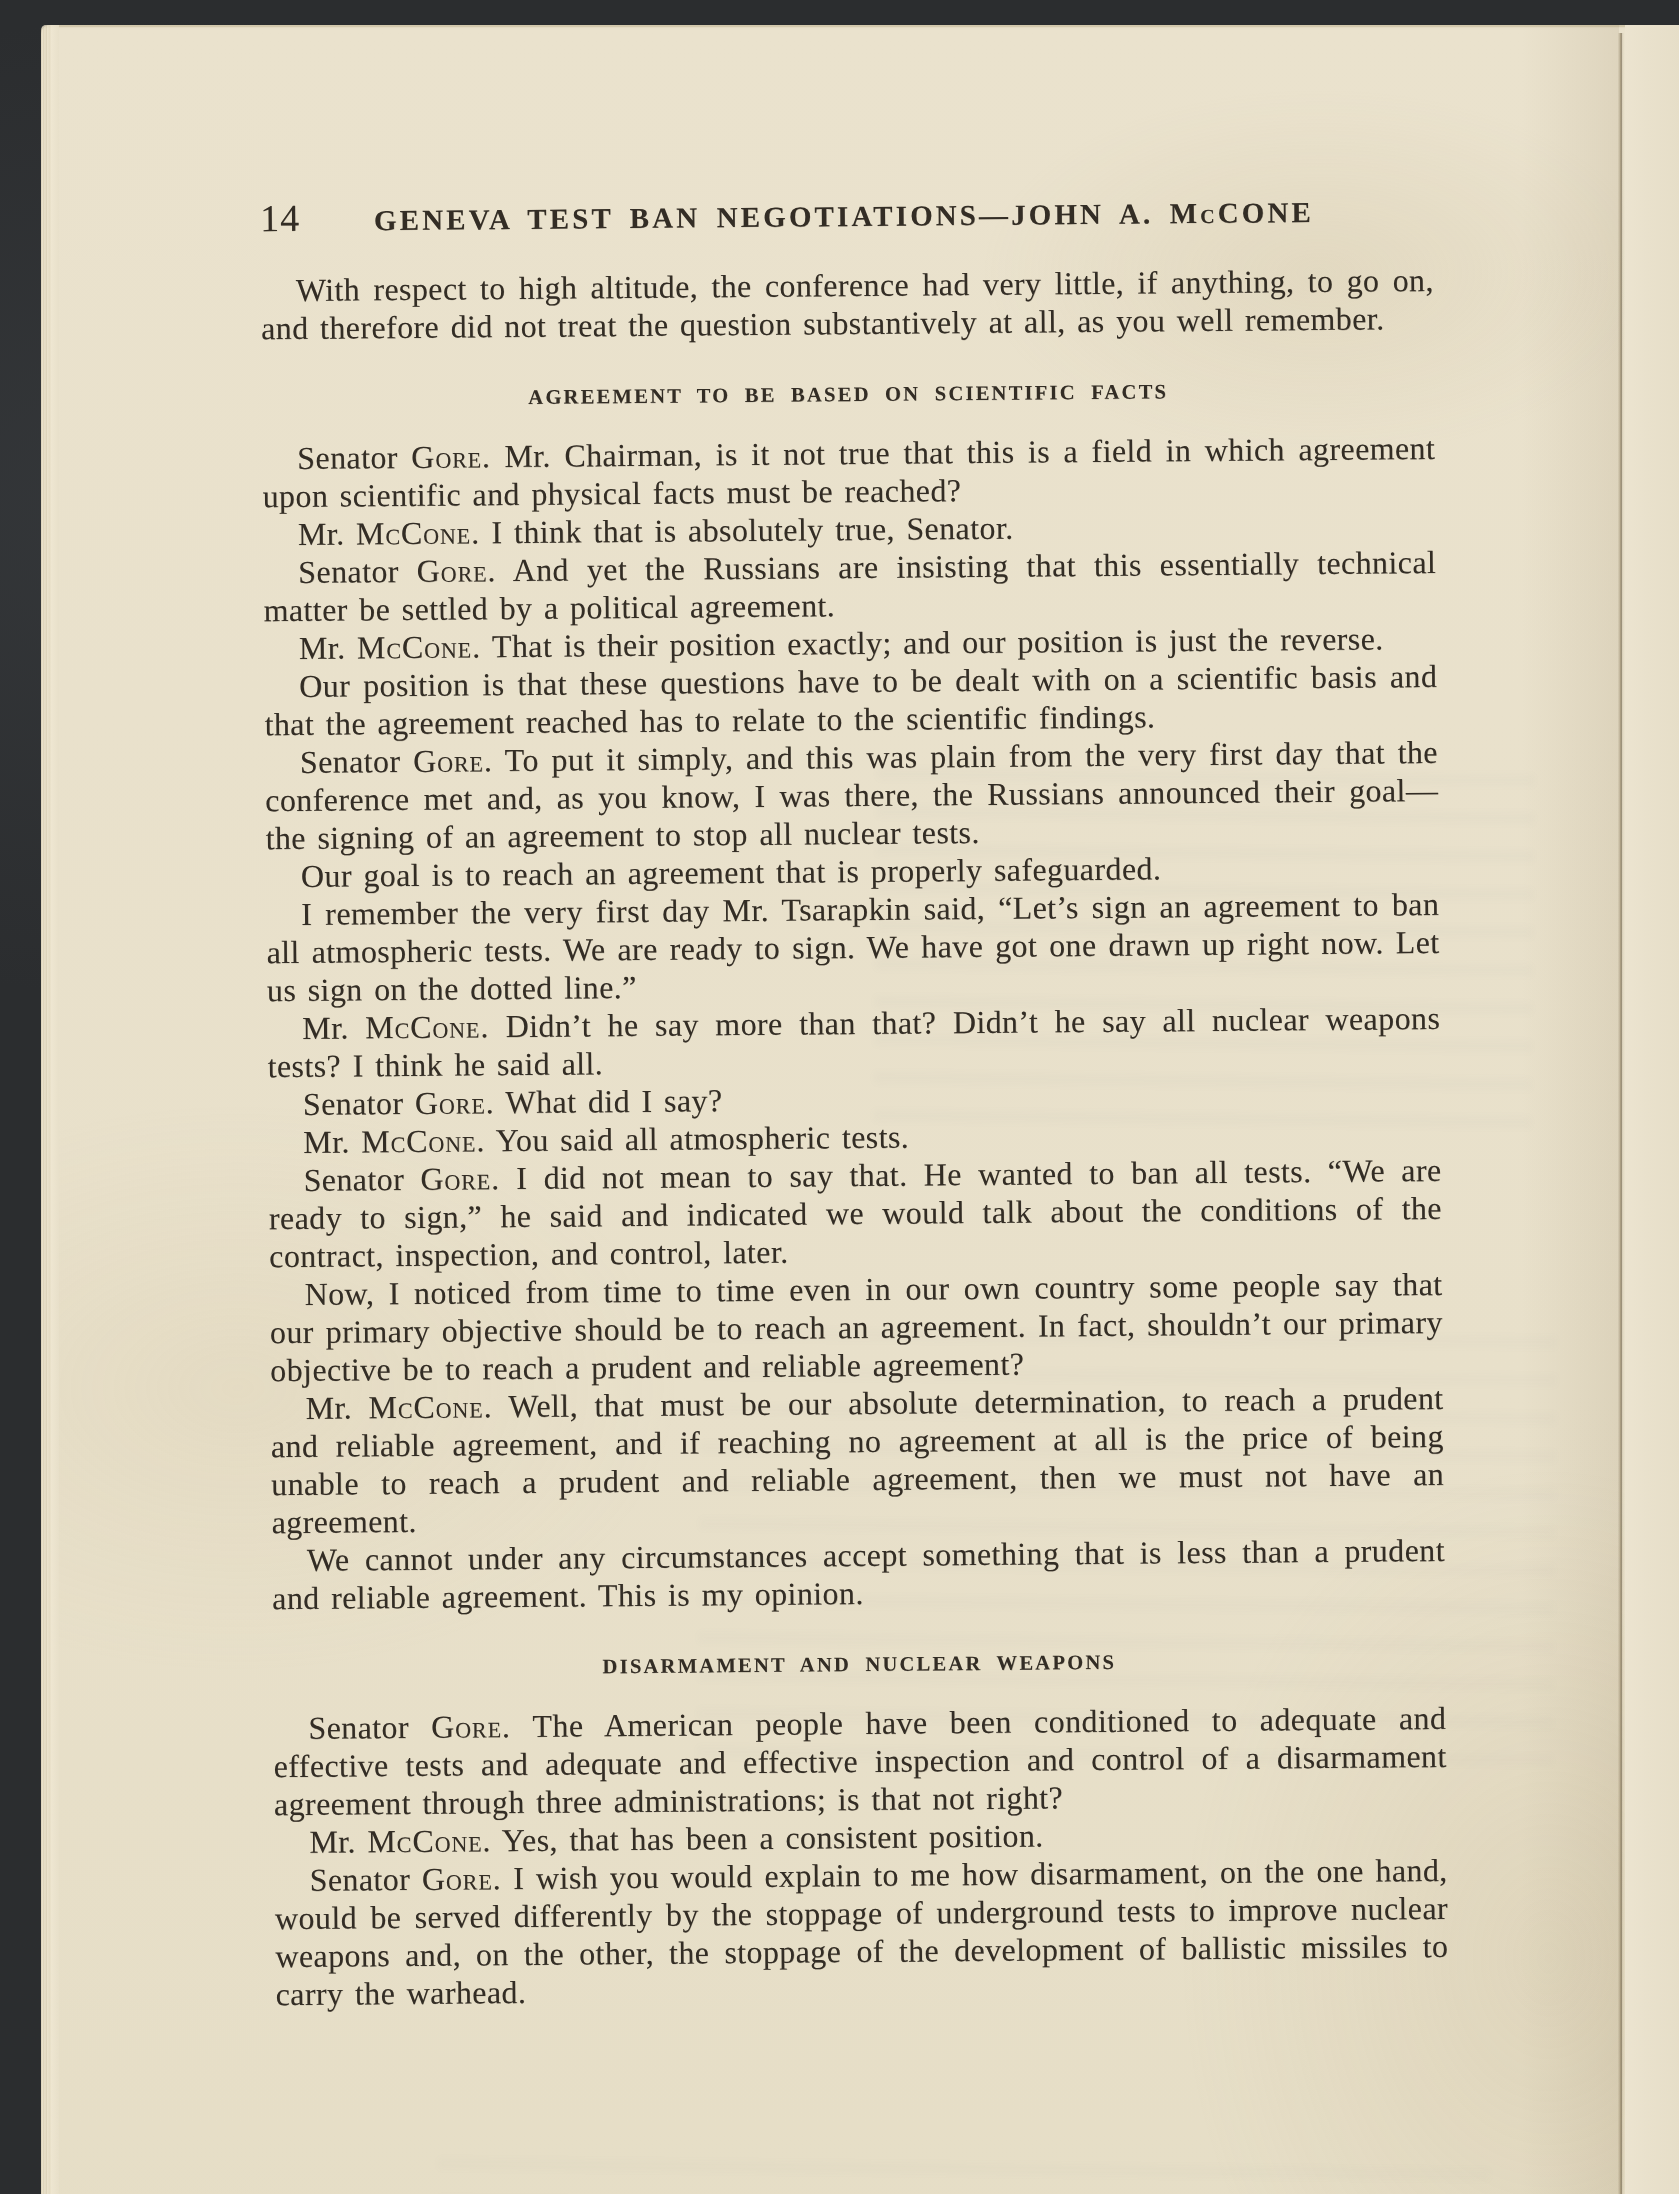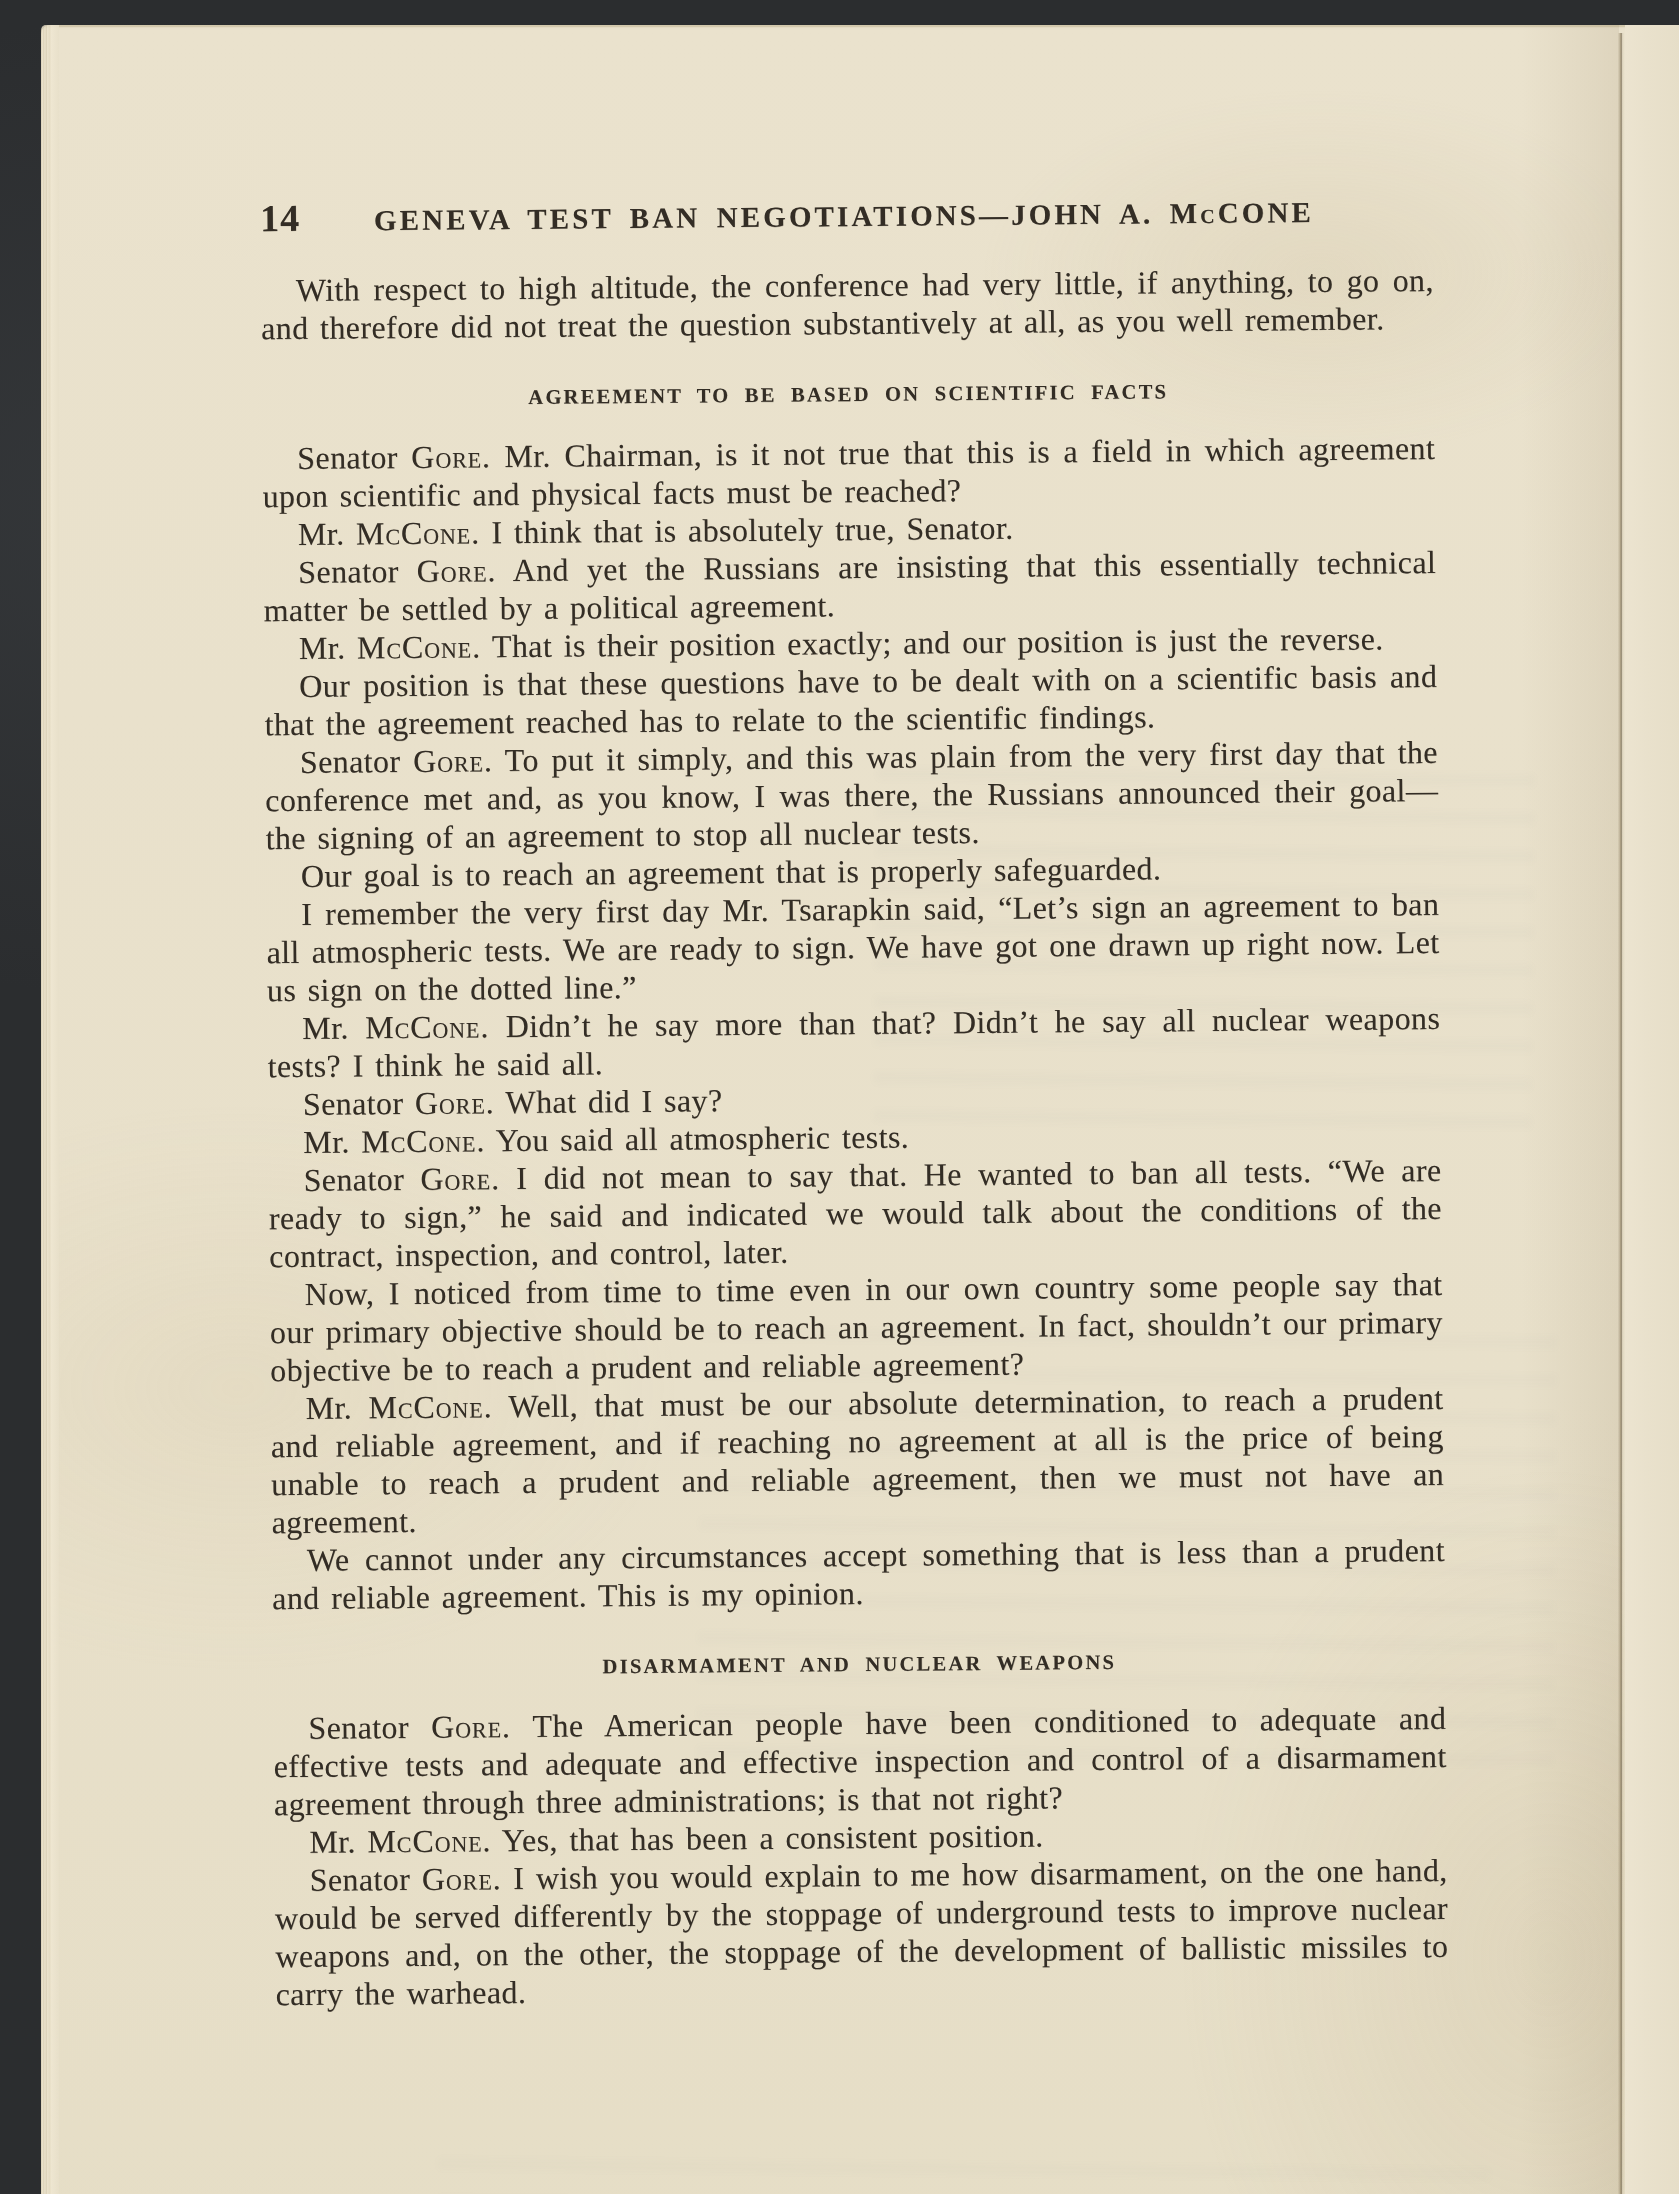--- a/index.html
+++ b/index.html
@@ -71,21 +71,21 @@
     font-size: 32px; line-height: 38px;
     text-align: justify;
     letter-spacing: 0.4px; word-spacing: 3.1px;
     text-shadow: 0.3px 0.3px 0 rgba(58,50,40,.32);
   }
   .running-head {
     display: flex; align-items: baseline;
     margin: 0 0 31px 0;
     white-space: nowrap; text-align: left;
   }
-  .page-number { font-size: 38px; letter-spacing: 0.9px; font-weight: bold; }
+  .page-number { font-size: 38px; letter-spacing: 0.9px; }
   .running-title {
     font-size: 29px; letter-spacing: 3.1px; margin-left: 74px;
     font-variant: small-caps; font-weight: 600;
     word-spacing: 6.1px;
   }
   .section-heading {
     font-size: 20.6px; font-weight: 600; letter-spacing: 2.2px; word-spacing: 7px;
     text-align: center; margin: 39px 0 27px 0; line-height: 26px;
   }
   p.para { margin: 0; text-indent: 35px; }

